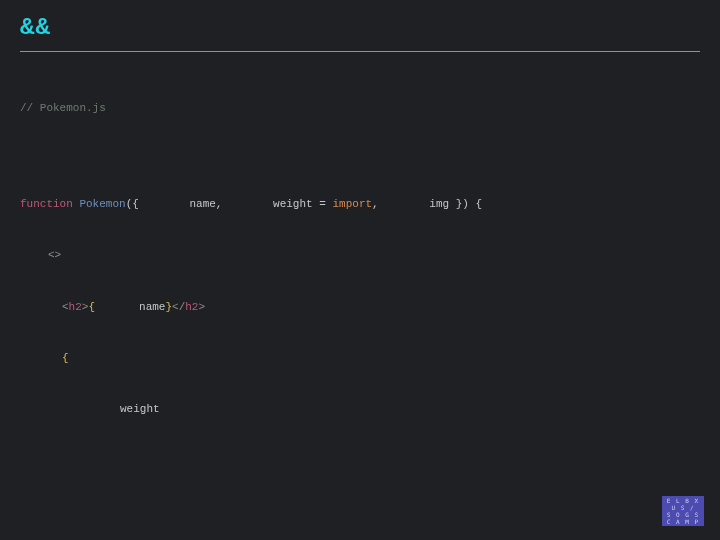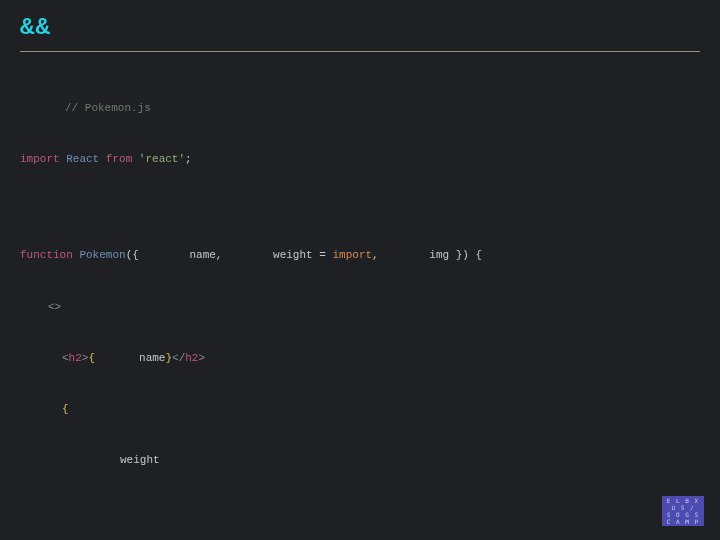--- a/index.html
+++ b/index.html
@@ -36,21 +36,21 @@
     line-height: 1.55;
     white-space: pre;
     color: #c7c8c9;
   }
   .blank { height: 11px; }
   .line { display: block; }
   .i1 { padding-left: 14px; }
   .i2 { padding-left: 28px; }
   .i3 { padding-left: 42px; }
   .i4 { padding-left: 56px; }
-  .c-comment { color: #6f7a6f; margin-left: 45px; }
+  .c-comment { color: #6f7a6f; }
   .c-kw      { color: #bf5877; }  
   .c-type    { color: #6d8fbb; }  
   .c-str     { color: #98b172; }  
   .c-ident   { color: #c7c8c9; margin-left: 44px; }  
   .c-punct   { color: #c7c8c9; }
   .c-bool    { color: #d58b52; }  
   .c-tag     { color: #bf5877; }  
   .c-brack   { color: #8c8c8c; }  
   .c-brace   { color: #d8bc57; }
   .badge {
@@ -76,21 +76,20 @@
 </head>
 <body>
 
 <div class="slide">
 
   <div class="title">&amp;&amp;</div>
   <hr class="rule">
 
   <div class="code">
     <span class="line"><span class="c-comment">// Pokemon.js</span></span>
-    <span class="line"><span class="c-kw">import</span> <span class="c-type">React</span> <span class="c-kw">from</span> <span class="c-str">'react'</span><span class="c-punct">;</span></span>
     <div class="blank"></div>
     <span class="line"><span class="c-kw">function</span> <span class="c-type">Pokemon</span><span class="c-punct">({ </span><span class="c-ident">name</span><span class="c-punct">, </span><span class="c-ident">weight</span><span class="c-punct"> = </span><span class="c-bool">import</span><span class="c-punct">, </span><span class="c-ident">img</span><span class="c-punct"> }) {</span></span>
     <span class="line i2"><span class="c-brack">&lt;&gt;</span></span>
     <span class="line i3"><span class="c-brack">&lt;</span><span class="c-tag">h2</span><span class="c-brack">&gt;</span><span class="c-brace">{</span><span class="c-ident">name</span><span class="c-brace">}</span><span class="c-brack">&lt;/</span><span class="c-tag">h2</span><span class="c-brack">&gt;</span></span>
     <span class="line i3"><span class="c-brace">{</span></span>
     <span class="line i4"><span class="c-ident">weight</span></span>
     
     
     
     

